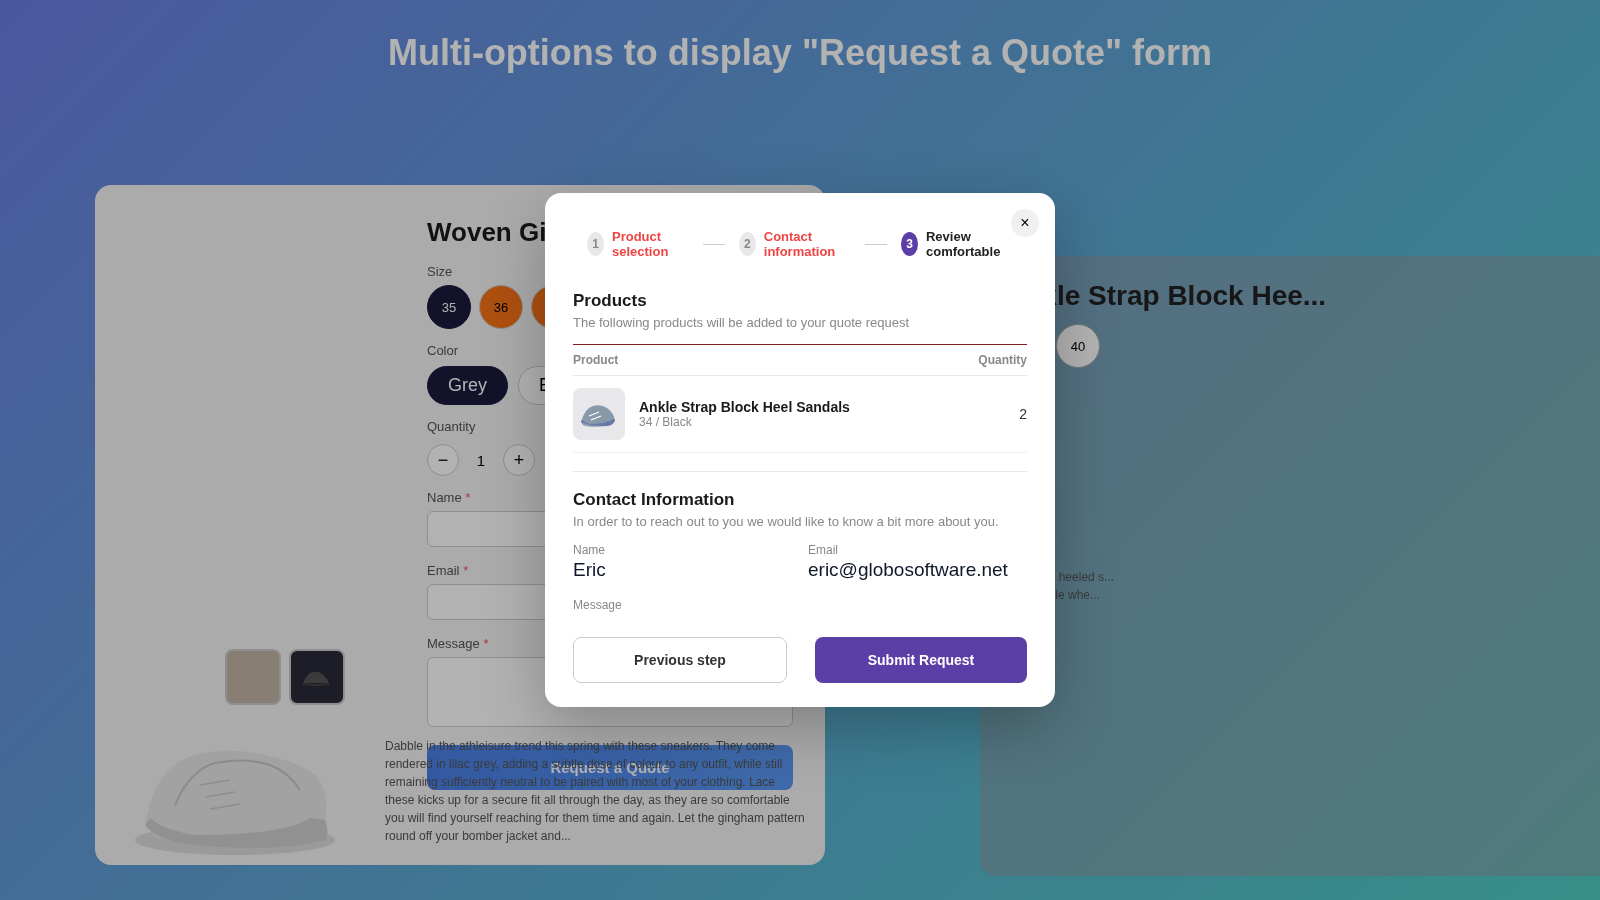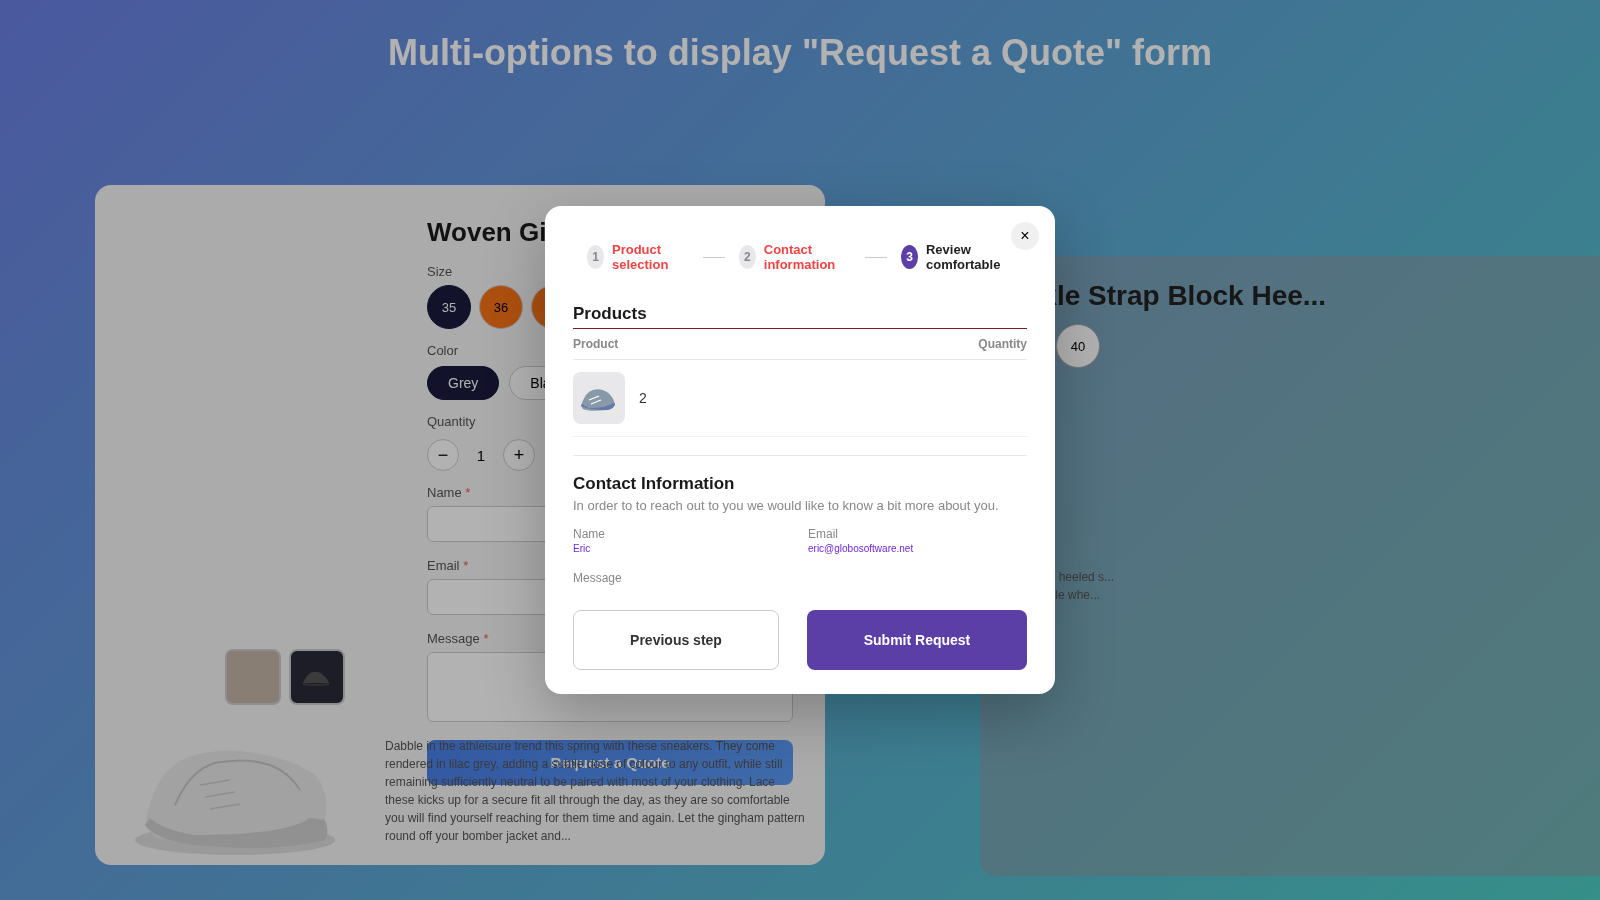--- a/index.html
+++ b/index.html
@@ -88,21 +88,21 @@
       display: flex;
       gap: 10px;
       margin-top: 8px;
     }
 
     .color-btn {
       padding: 8px 20px;
       border-radius: 20px;
       border: 1.5px solid #ccc;
       background: white;
-      font-size: 14px;
+      font-size: 18px;
       cursor: pointer;
     }
 
     .color-btn.active {
       background: #1a1a3e;
       color: white;
       border-color: #1a1a3e;
     }
 
     .qty-row {
@@ -412,22 +412,22 @@
     }
 
     .contact-field label {
       font-size: 12px;
       color: #888;
       display: block;
       margin-bottom: 2px;
     }
 
     .contact-field .value {
-      font-size: 10px;
-      color: #6d28d9;
+      font-size: 19px;
+      color: #0f172a;
       font-weight: 500;
     }
 
     .message-section {
       margin-top: 14px;
     }
 
     .message-section label {
       font-size: 12px;
       color: #888;
@@ -447,21 +447,21 @@
       border: 1.5px solid #ccc;
       border-radius: 8px;
       font-size: 14px;
       font-weight: 600;
       cursor: pointer;
       color: #333;
     }
 
     .btn-submit {
       flex: 1;
-      padding: 22px;
+      padding: 14px;
       background: #5b3fa6;
       border: none;
       border-radius: 8px;
       font-size: 14px;
       font-weight: 700;
       cursor: pointer;
       color: white;
     }
 
     .shoe-svg {
@@ -579,35 +579,40 @@
       </div>
       <div class="step-divider"></div>
       <div class="step active">
         <div class="step-num">3</div>
         <span class="step-label">Review comfortable</span>
       </div>
     </div>
 
     <div>
       <div class="section-title">Products</div>
+      <div class="section-desc">The following products will be added to your quote request</div>
 
       <div class="product-table">
         <div class="table-header">
           <span>Product</span>
           <span>Quantity</span>
         </div>
         <div class="table-row">
           <div class="product-thumb">
             <svg class="shoe-svg" viewBox="0 0 40 32">
               <path d="M2,24 Q6,10 14,8 Q22,6 28,10 Q34,14 36,22 Q35,27 28,28 Q10,30 4,27 Z" fill="#8899aa"></path>
               <path d="M2,24 Q10,28 28,28 Q35,27 36,22 L34,21 Q28,26 10,26 Q5,24 3,22 Z" fill="#6677aa"></path>
               <line x1="10" y1="18" x2="20" y2="14" stroke="white" stroke-width="1.2"></line>
               <line x1="12" y1="22" x2="22" y2="18" stroke="white" stroke-width="1.2"></line>
             </svg>
           </div>
+          <div class="product-info">
+            <div class="product-name">Ankle Strap Block Heel Sandals</div>
+            <div class="product-variant">34 / Black</div>
+          </div>
           <div class="product-qty">2</div>
         </div>
       </div>
     </div>
 
     <div class="contact-section">
       <div class="section-title">Contact Information</div>
       <div class="section-desc">In order to to reach out to you we would like to know a bit more about you.</div>
 
       <div class="contact-grid">

